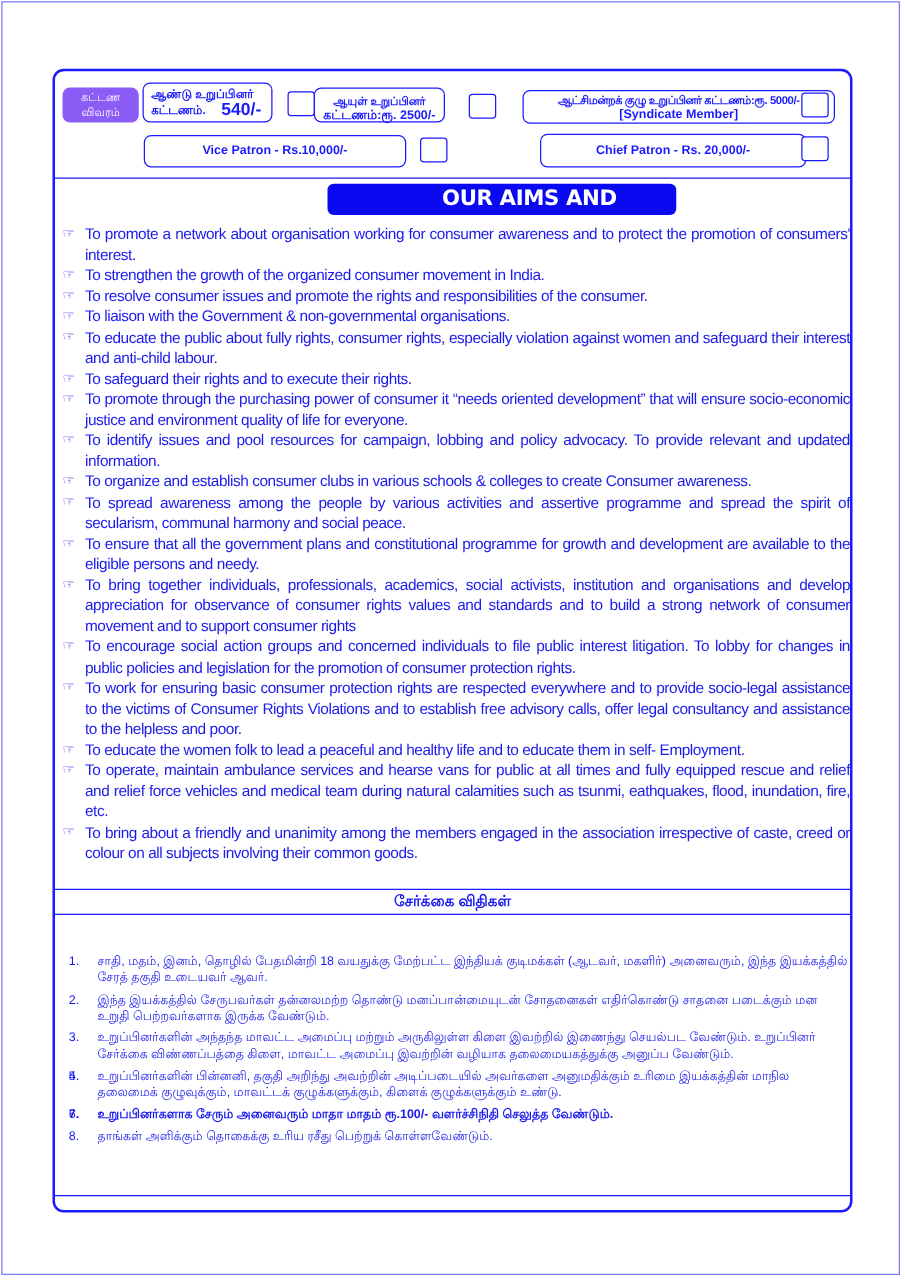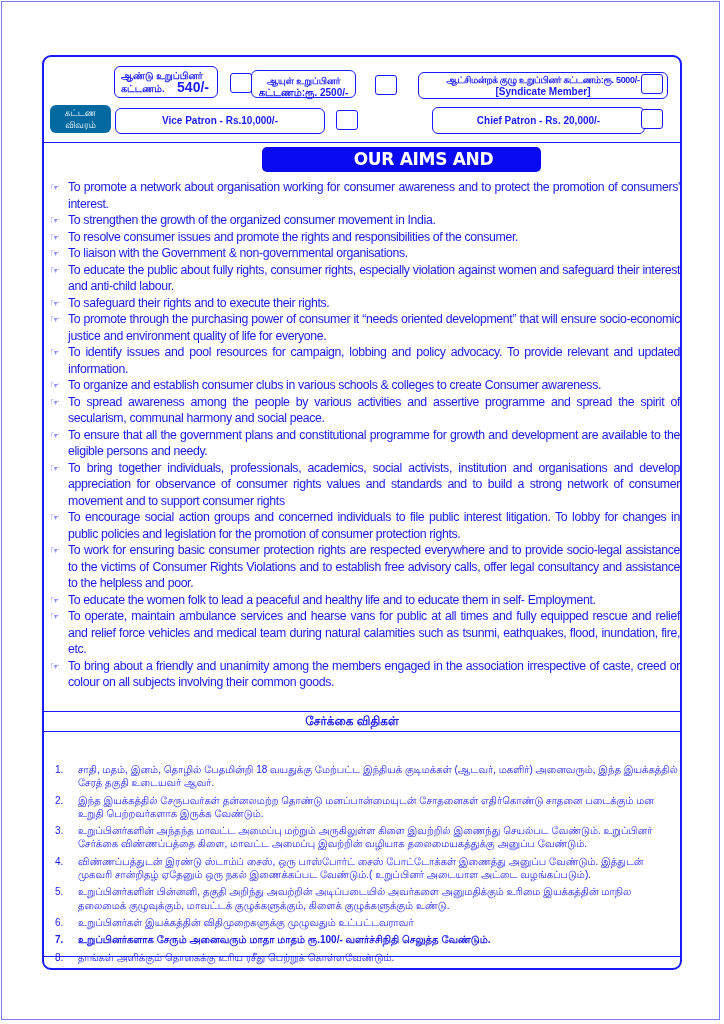--- a/index.html
+++ b/index.html
@@ -19,42 +19,42 @@
   .fee-box {
     position: absolute; border: 1.3px solid #1a1aff; border-radius: 6px;
     box-sizing: border-box; text-align: center; color: #1a1aff; font-weight: bold;
   }
   .checkbox {
     position: absolute; width: 22px; height: 20px; border: 1.3px solid #1a1aff;
     border-radius: 3px; box-sizing: border-box; background: #fff;
   }
   .fee-label-pill {
     position: absolute; left: 50px; top: 70px; width: 61px; height: 28px;
-    background: #0369a1; color: #fff; border-radius: 6px; font-size: 9px;
-    text-align: center; line-height: 12px; padding-top: 2px; box-sizing: border-box; margin-top: 35px;
+    background: #8b5cf6; color: #fff; border-radius: 6px; font-size: 9px;
+    text-align: center; line-height: 12px; padding-top: 2px; box-sizing: border-box;
   }
   .sep { position: absolute; left: 43px; width: 638px; height: 0; border-top: 1.6px solid #1a1aff; }
 
   .title-pill {
     position: absolute; left: 262px; top: 147px; width: 235px; height: 25px;
     background: #0a0af0; color: #fff; border-radius: 5px; font-weight: bold;
     font-size: 17px; text-align: center; line-height: 25px;
     font-family: "DejaVu Sans", sans-serif; letter-spacing: -0.3px; padding-left: 44px;
   }
   .aims {
     position: absolute; left: 50px; top: 179px; width: 630px;
     font-family: "Liberation Sans", sans-serif; font-size: 12.3px; line-height: 16.5px;
     color: #1a1aee; letter-spacing: -0.35px; margin: 0; padding: 0; list-style: none;
   }
   .aims li { position: relative; padding-left: 18px; text-align: justify; }
   .aims li .bullet {
     position: absolute; left: 0; top: 0; font-size: 11px; color: #1a1aee;
   }
   .rules-title {
-    position: absolute; left: 33px; top: 712px; width: 638px; height: 19px;
+    position: absolute; left: 43px; top: 712px; width: 638px; height: 19px;
     text-align: center; font-weight: bold; font-size: 12px; line-height: 19px;
     color: #1a1aee;
   }
   .rules {
     position: absolute; left: 55px; top: 763px; width: 625px; margin: 0; padding: 0;
     list-style: none; font-size: 10px; line-height: 13.2px; color: #1a1aee;
   }
   .rules li { position: relative; padding-left: 23px; margin-bottom: 4.2px; }
   .rules li .num { position: absolute; left: 0; top: 0; }
   .rules li.bold { font-weight: bold; }
@@ -119,20 +119,20 @@
   </ul>
 
 <div class="sep" style="top:711px;"></div>
 <div class="rules-title">சேர்க்கை விதிகள்</div>
 <div class="sep" style="top:731px;"></div>
 
 <ol class="rules" id="rules-list">
     <li><span class="num">1.</span><span>சாதி, மதம், இனம், தொழில் பேதமின்றி 18 வயதுக்கு மேற்பட்ட இந்தியக் குடிமக்கள் (ஆடவர், மகளிர்) அனைவரும், இந்த இயக்கத்தில் சேரத் தகுதி உடையவர் ஆவர்.</span></li>
     <li><span class="num">2.</span><span>இந்த இயக்கத்தில் சேருபவர்கள் தன்னலமற்ற தொண்டு மனப்பான்மையுடன் சோதனைகள் எதிர்கொண்டு சாதனை படைக்கும் மன உறுதி பெற்றவர்களாக இருக்க வேண்டும்.</span></li>
     <li><span class="num">3.</span><span>உறுப்பினர்களின் அந்தந்த மாவட்ட அமைப்பு மற்றும் அருகிலுள்ள கிளை இவற்றில் இணைந்து செயல்பட வேண்டும். உறுப்பினர் சேர்க்கை விண்ணப்பத்தை கிளை, மாவட்ட அமைப்பு இவற்றின் வழியாக தலைமையகத்துக்கு அனுப்ப வேண்டும்.</span></li>
-    <li><span class="num">4.</span><span>விண்ணப்பத்துடன் இரண்டு ஸ்டாம்ப் சைஸ், ஒரு பாஸ்போர்ட் சைஸ் போட்டோக்கள் இணைத்து அனுப்ப வேண்டும். இத்துடன் முகவரி சான்றிதழ் ஏதேனும் ஒரு நகல் இணைக்கப்பட வேண்டும்.( உறுப்பினர் அடையாள அட்டை வழங்கப்படும்).</span></li>
+    <li><span class="num">4.</span></li>
     <li><span class="num">5.</span><span>உறுப்பினர்களின் பின்னனி, தகுதி அறிந்து அவற்றின் அடிப்படையில் அவர்களை அனுமதிக்கும் உரிமை இயக்கத்தின் மாநில தலைமைக் குழுவுக்கும், மாவட்டக் குழுக்களுக்கும், கிளைக் குழுக்களுக்கும் உண்டு.</span></li>
-    <li><span class="num">6.</span><span>உறுப்பினர்கள் இயக்கத்தின் விதிமுறைகளுக்கு முழுவதும் உட்பட்டவராவர்</span></li>
+    <li><span class="num">6.</span></li>
     <li class="bold"><span class="num">7.</span><span>உறுப்பினர்களாக சேரும் அனைவரும் மாதா மாதம் ரூ.100/- வளர்ச்சிநிதி செலுத்த வேண்டும்.</span></li>
     <li><span class="num">8.</span><span>தாங்கள் அளிக்கும் தொகைக்கு உரிய ரசீது பெற்றுக் கொள்ளவேண்டும்.</span></li>
   </ol>
 
 <div class="sep" style="top:956px;"></div>
 
 </body></html>

